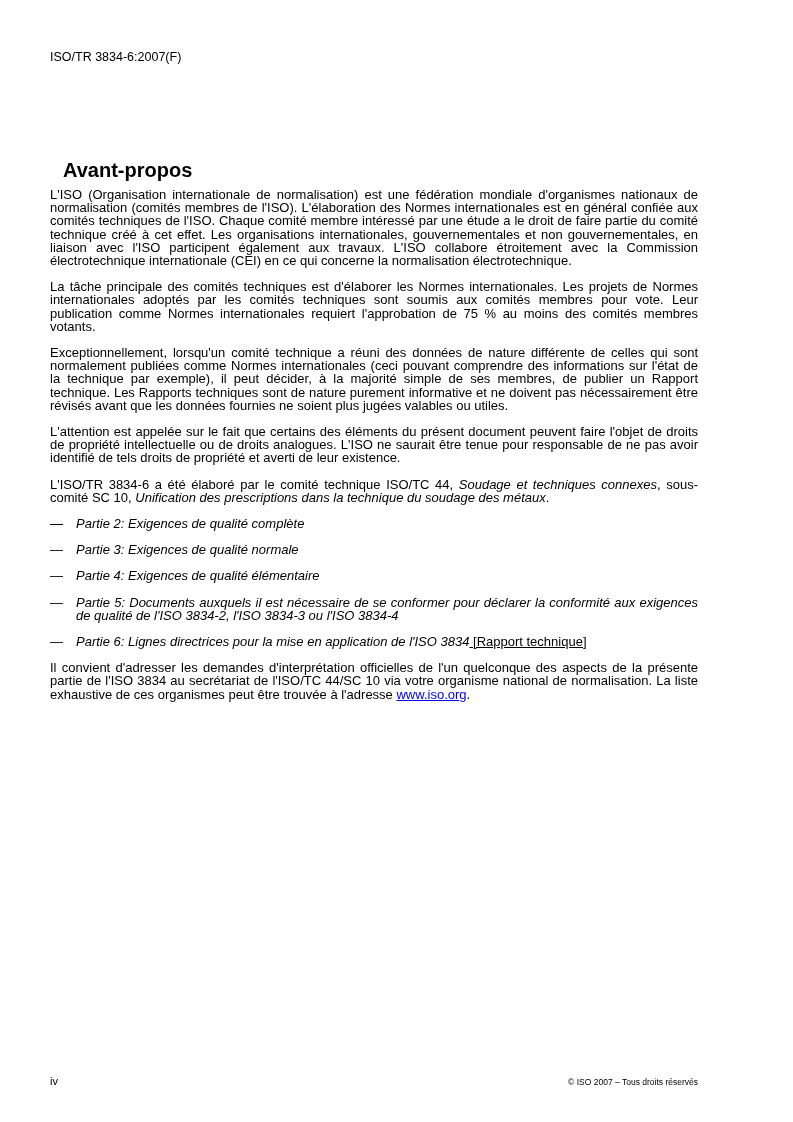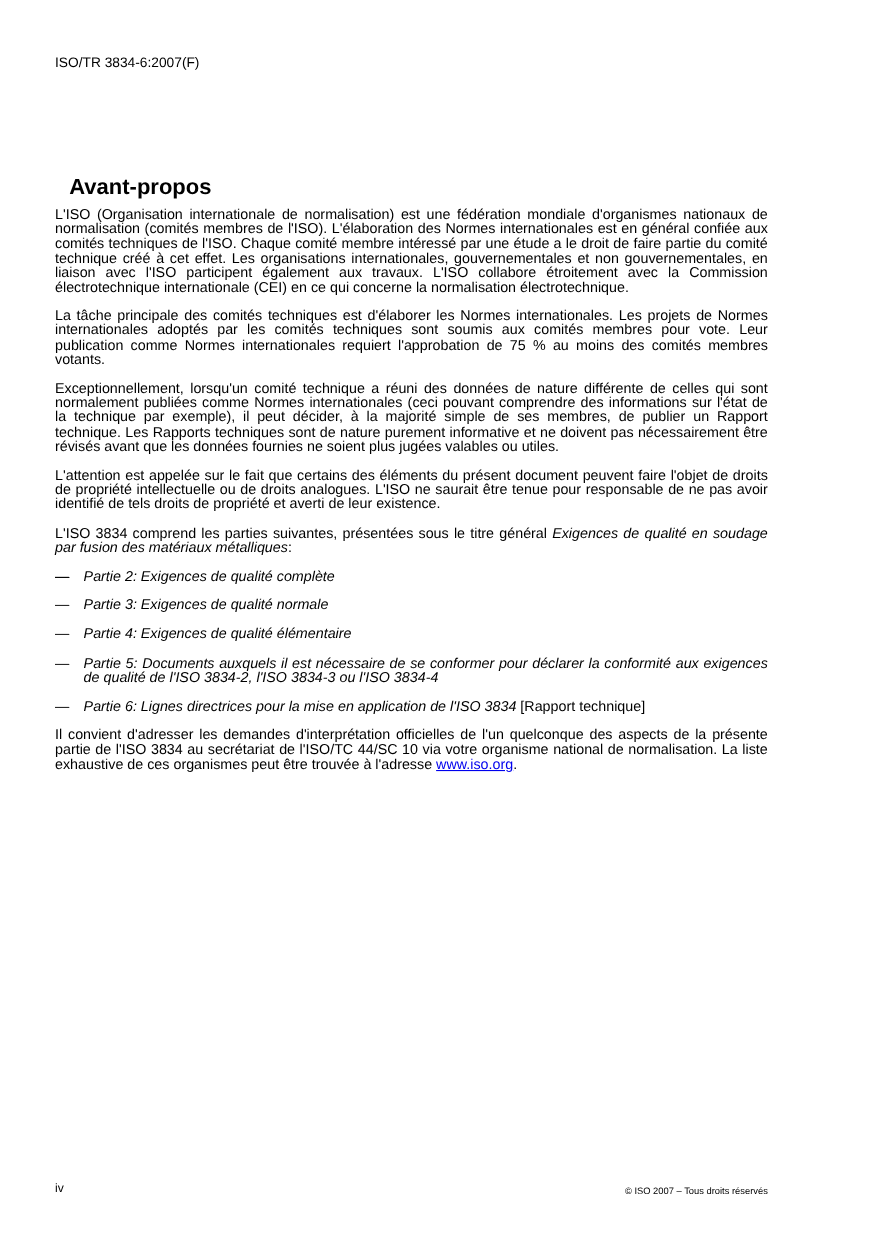--- a/index.html
+++ b/index.html
@@ -5,38 +5,38 @@
   html, body { margin: 0; padding: 0; background: #ffffff; }
   body { width: 793px; height: 1122px; position: relative; overflow: hidden;
          font-family: "Liberation Sans", sans-serif; color: #000; }
   .header { position: absolute; left: 50px; top: 50px; font-size: 12.5px; font-weight: normal; }
   .title { position: absolute; left: 50px; top: 146px; font-size: 20px; font-weight: bold; margin: 13px; }
   .body { position: absolute; left: 50px; top: 188px; width: 648px; font-size: 13px; line-height: 13.2px; }
   .body p { margin: 0 0 13px 0; text-align: justify; }
   .list { list-style: none; margin: 0; padding: 0; }
   .list li { position: relative; padding-left: 26px; margin: 0 0 13px 0; text-align: justify; font-style: italic; }
   .dash { position: absolute; left: 0; top: 0; font-style: normal; }
-  .normal { font-style: normal; }
+  .normal { font-style: normal; text-decoration: underline; }
   a.link { color: #0000ee; }
   .footer-left { position: absolute; left: 50px; top: 1075px; font-size: 11px; }
   .footer-right { position: absolute; right: 95px; top: 1077px; font-size: 8.5px; }
 </style>
 </head>
 <body>
 
 <div class="header">ISO/TR 3834-6:2007(F)</div>
 
 <h1 class="title">Avant-propos</h1>
 
 <div class="body">
   <p>L'ISO (Organisation internationale de normalisation) est une fédération mondiale d'organismes nationaux de normalisation (comités membres de l'ISO). L'élaboration des Normes internationales est en général confiée aux comités techniques de l'ISO. Chaque comité membre intéressé par une étude a le droit de faire partie du comité technique créé à cet effet. Les organisations internationales, gouvernementales et non gouvernementales, en liaison avec l'ISO participent également aux travaux. L'ISO collabore étroitement avec la Commission électrotechnique internationale (CEI) en ce qui concerne la normalisation électrotechnique.</p>
   <p>La tâche principale des comités techniques est d'élaborer les Normes internationales. Les projets de Normes internationales adoptés par les comités techniques sont soumis aux comités membres pour vote. Leur publication comme Normes internationales requiert l'approbation de 75 % au moins des comités membres votants.</p>
   <p>Exceptionnellement, lorsqu'un comité technique a réuni des données de nature différente de celles qui sont normalement publiées comme Normes internationales (ceci pouvant comprendre des informations sur l'état de la technique par exemple), il peut décider, à la majorité simple de ses membres, de publier un Rapport technique. Les Rapports techniques sont de nature purement informative et ne doivent pas nécessairement être révisés avant que les données fournies ne soient plus jugées valables ou utiles.</p>
   <p>L'attention est appelée sur le fait que certains des éléments du présent document peuvent faire l'objet de droits de propriété intellectuelle ou de droits analogues. L'ISO ne saurait être tenue pour responsable de ne pas avoir identifié de tels droits de propriété et averti de leur existence.</p>
-  <p><span>L'ISO 3834 comprend les parties suivantes, présentées sous le titre général </span><i>Exigences de qualité en soudage par fusion des matériaux métalliques</i><span>:</span></p>
+  <p><span>L'ISO/TR 3834-6 a été élaboré par le comité technique ISO/TC 44, </span><i>Soudage et techniques connexes</i><span>, sous-comité SC 10, </span><i>Unification des prescriptions dans la technique du soudage des métaux</i><span>.</span></p>
 
   <ul class="list">
     <li><span class="dash">—</span></li>
     <li><span class="dash">—</span><span>Partie 2: Exigences de qualité complète</span></li>
     <li><span class="dash">—</span><span>Partie 3: Exigences de qualité normale</span></li>
     <li><span class="dash">—</span><span>Partie 4: Exigences de qualité élémentaire</span></li>
     <li><span class="dash">—</span><span>Partie 5: Documents auxquels il est nécessaire de se conformer pour déclarer la conformité aux exigences de qualité de l'ISO 3834-2, l'ISO 3834-3 ou l'ISO 3834-4</span></li>
     <li><span class="dash">—</span><span>Partie 6: Lignes directrices pour la mise en application de l'ISO 3834</span><span class="normal"> [Rapport technique]</span></li>
   </ul>
 

